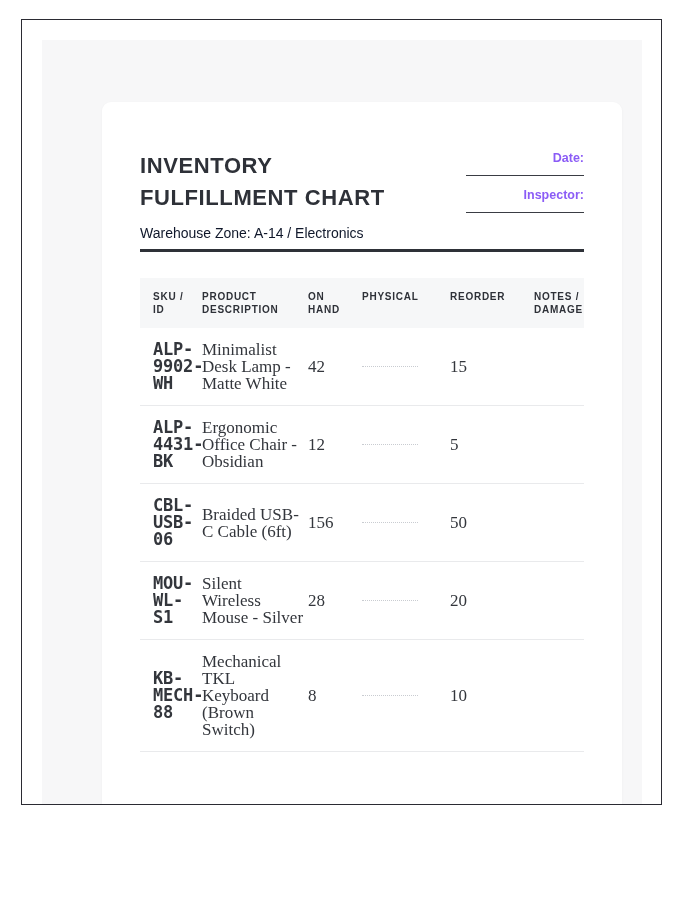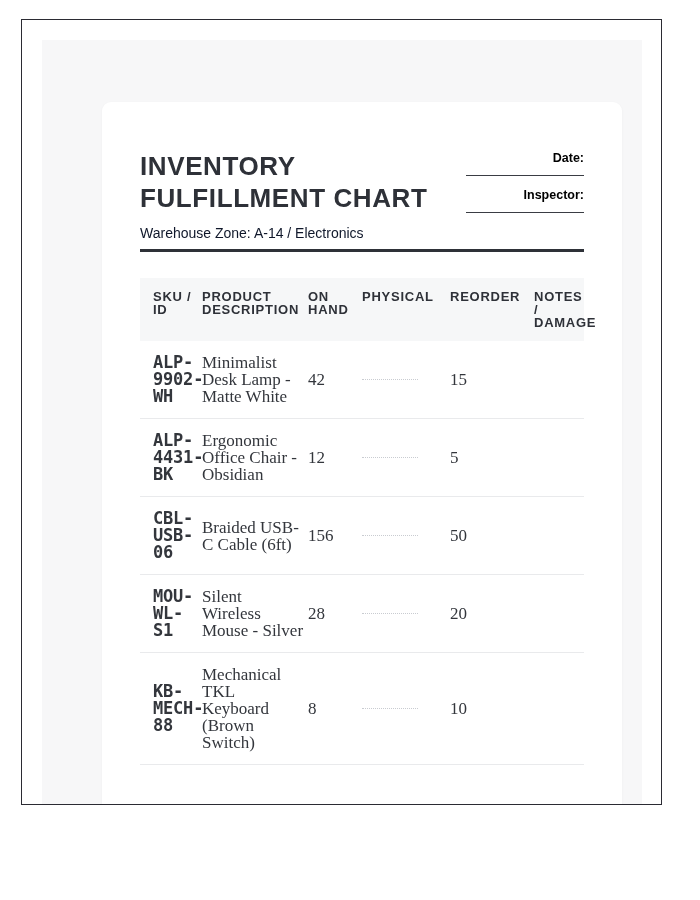--- a/index.html
+++ b/index.html
@@ -59,21 +59,21 @@
 
   
   .doc-header {
     position: relative;
     padding-top: 48px;
     height: 137px;
     box-sizing: border-box;
   }
   .title-block { width: 300px; }
   .doc-title {
-    font-size: 26px;
+    font-size: 22px;
     font-weight: bold;
     color: #2e3138;
     letter-spacing: 0.6px;
     line-height: 32px;
     margin: 0;
     white-space: nowrap;
   }
   .doc-subtitle {
     font-size: 14px;
     color: #0f172a;
@@ -84,21 +84,21 @@
   .meta-block {
     position: absolute;
     right: 0;
     top: 48px;
     width: 150px;
     text-align: right;
   }
   .meta-label {
     font-size: 12.5px;
     font-weight: bold;
-    color: #000000;
+    color: #8b5cf6;
     line-height: 16px;
   }
   .meta-rule {
     height: 0;
     border-bottom: 1px solid #3a3d44;
     margin: 9px 0 11px auto;
     width: 118px;
   }
   .meta-rule.second { margin-bottom: 0; }
 
@@ -110,21 +110,21 @@
 
   
   .inv-table {
     width: 100%;
     border-collapse: collapse;
     margin-top: 26px;
     table-layout: fixed;
   }
   .inv-table thead th {
     background: #f6f7f8;
-    font-size: 13px;
+    font-size: 10px;
     font-weight: bold;
     color: #2e3138;
     letter-spacing: 0.75px;
     text-align: left;
     padding: 12px 4px 12px 0;
     vertical-align: top;
     line-height: 13px;
   }
   .inv-table thead th:first-child { padding-left: 13px; }
 

